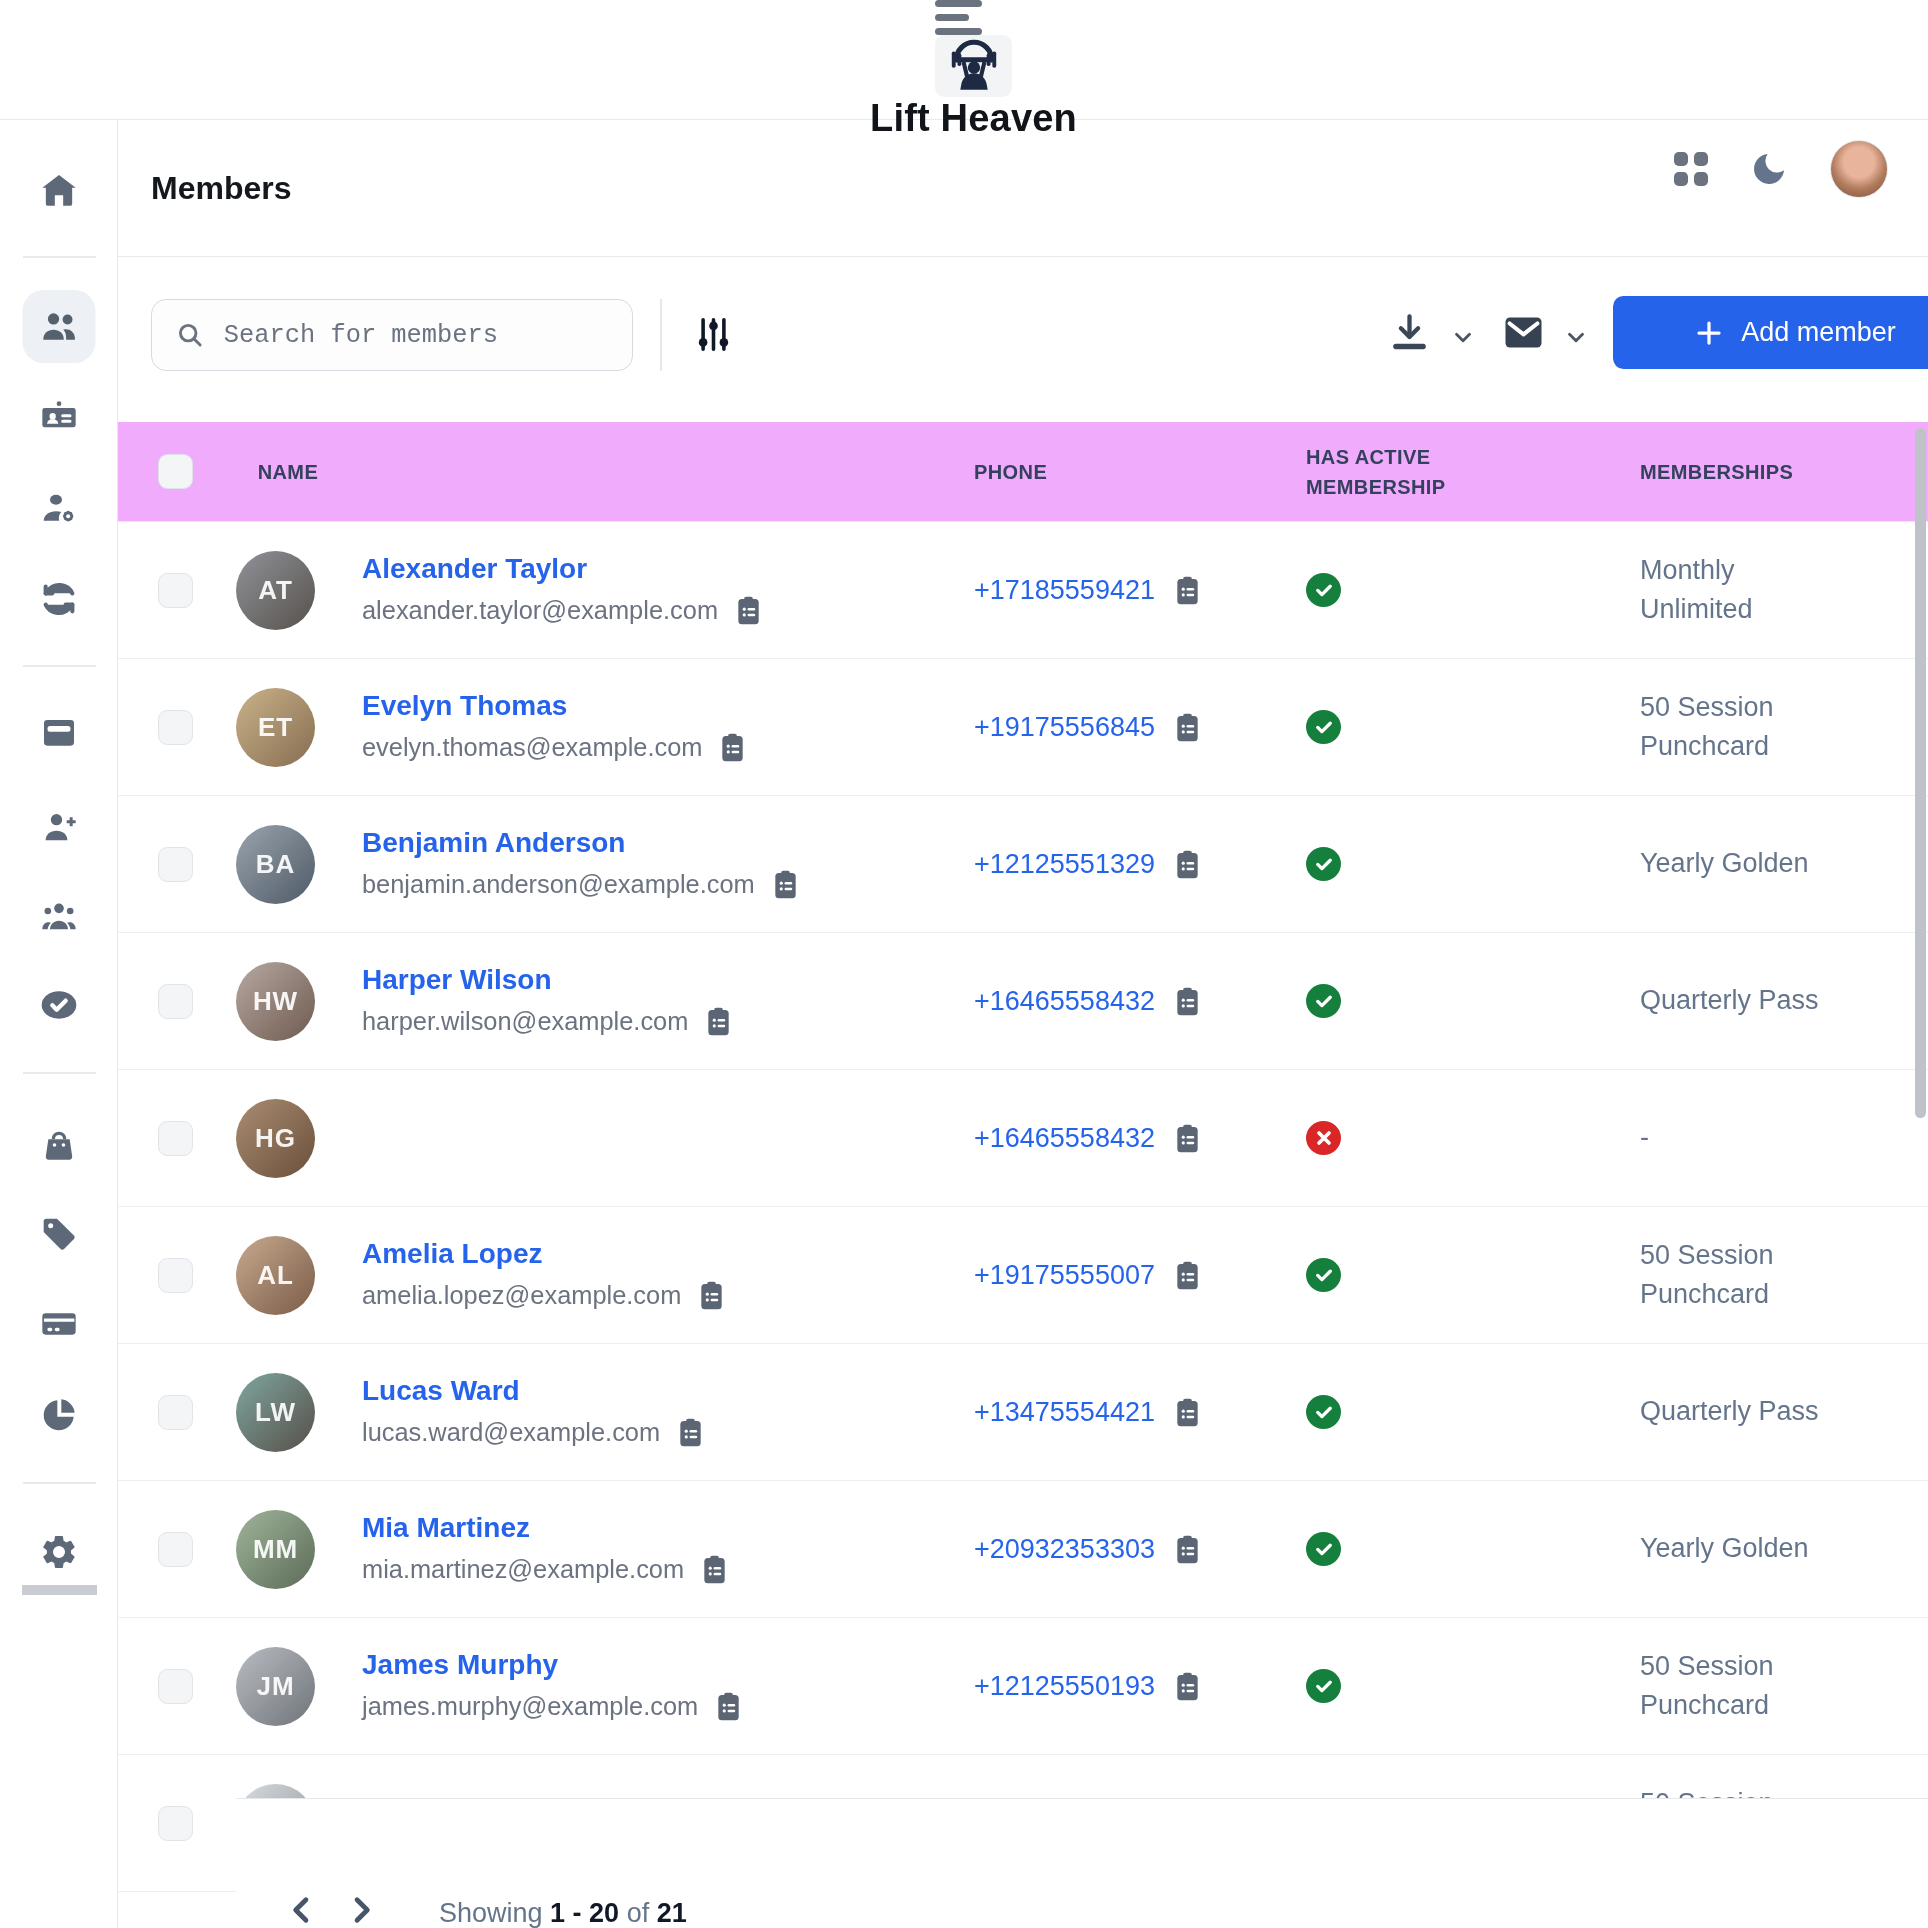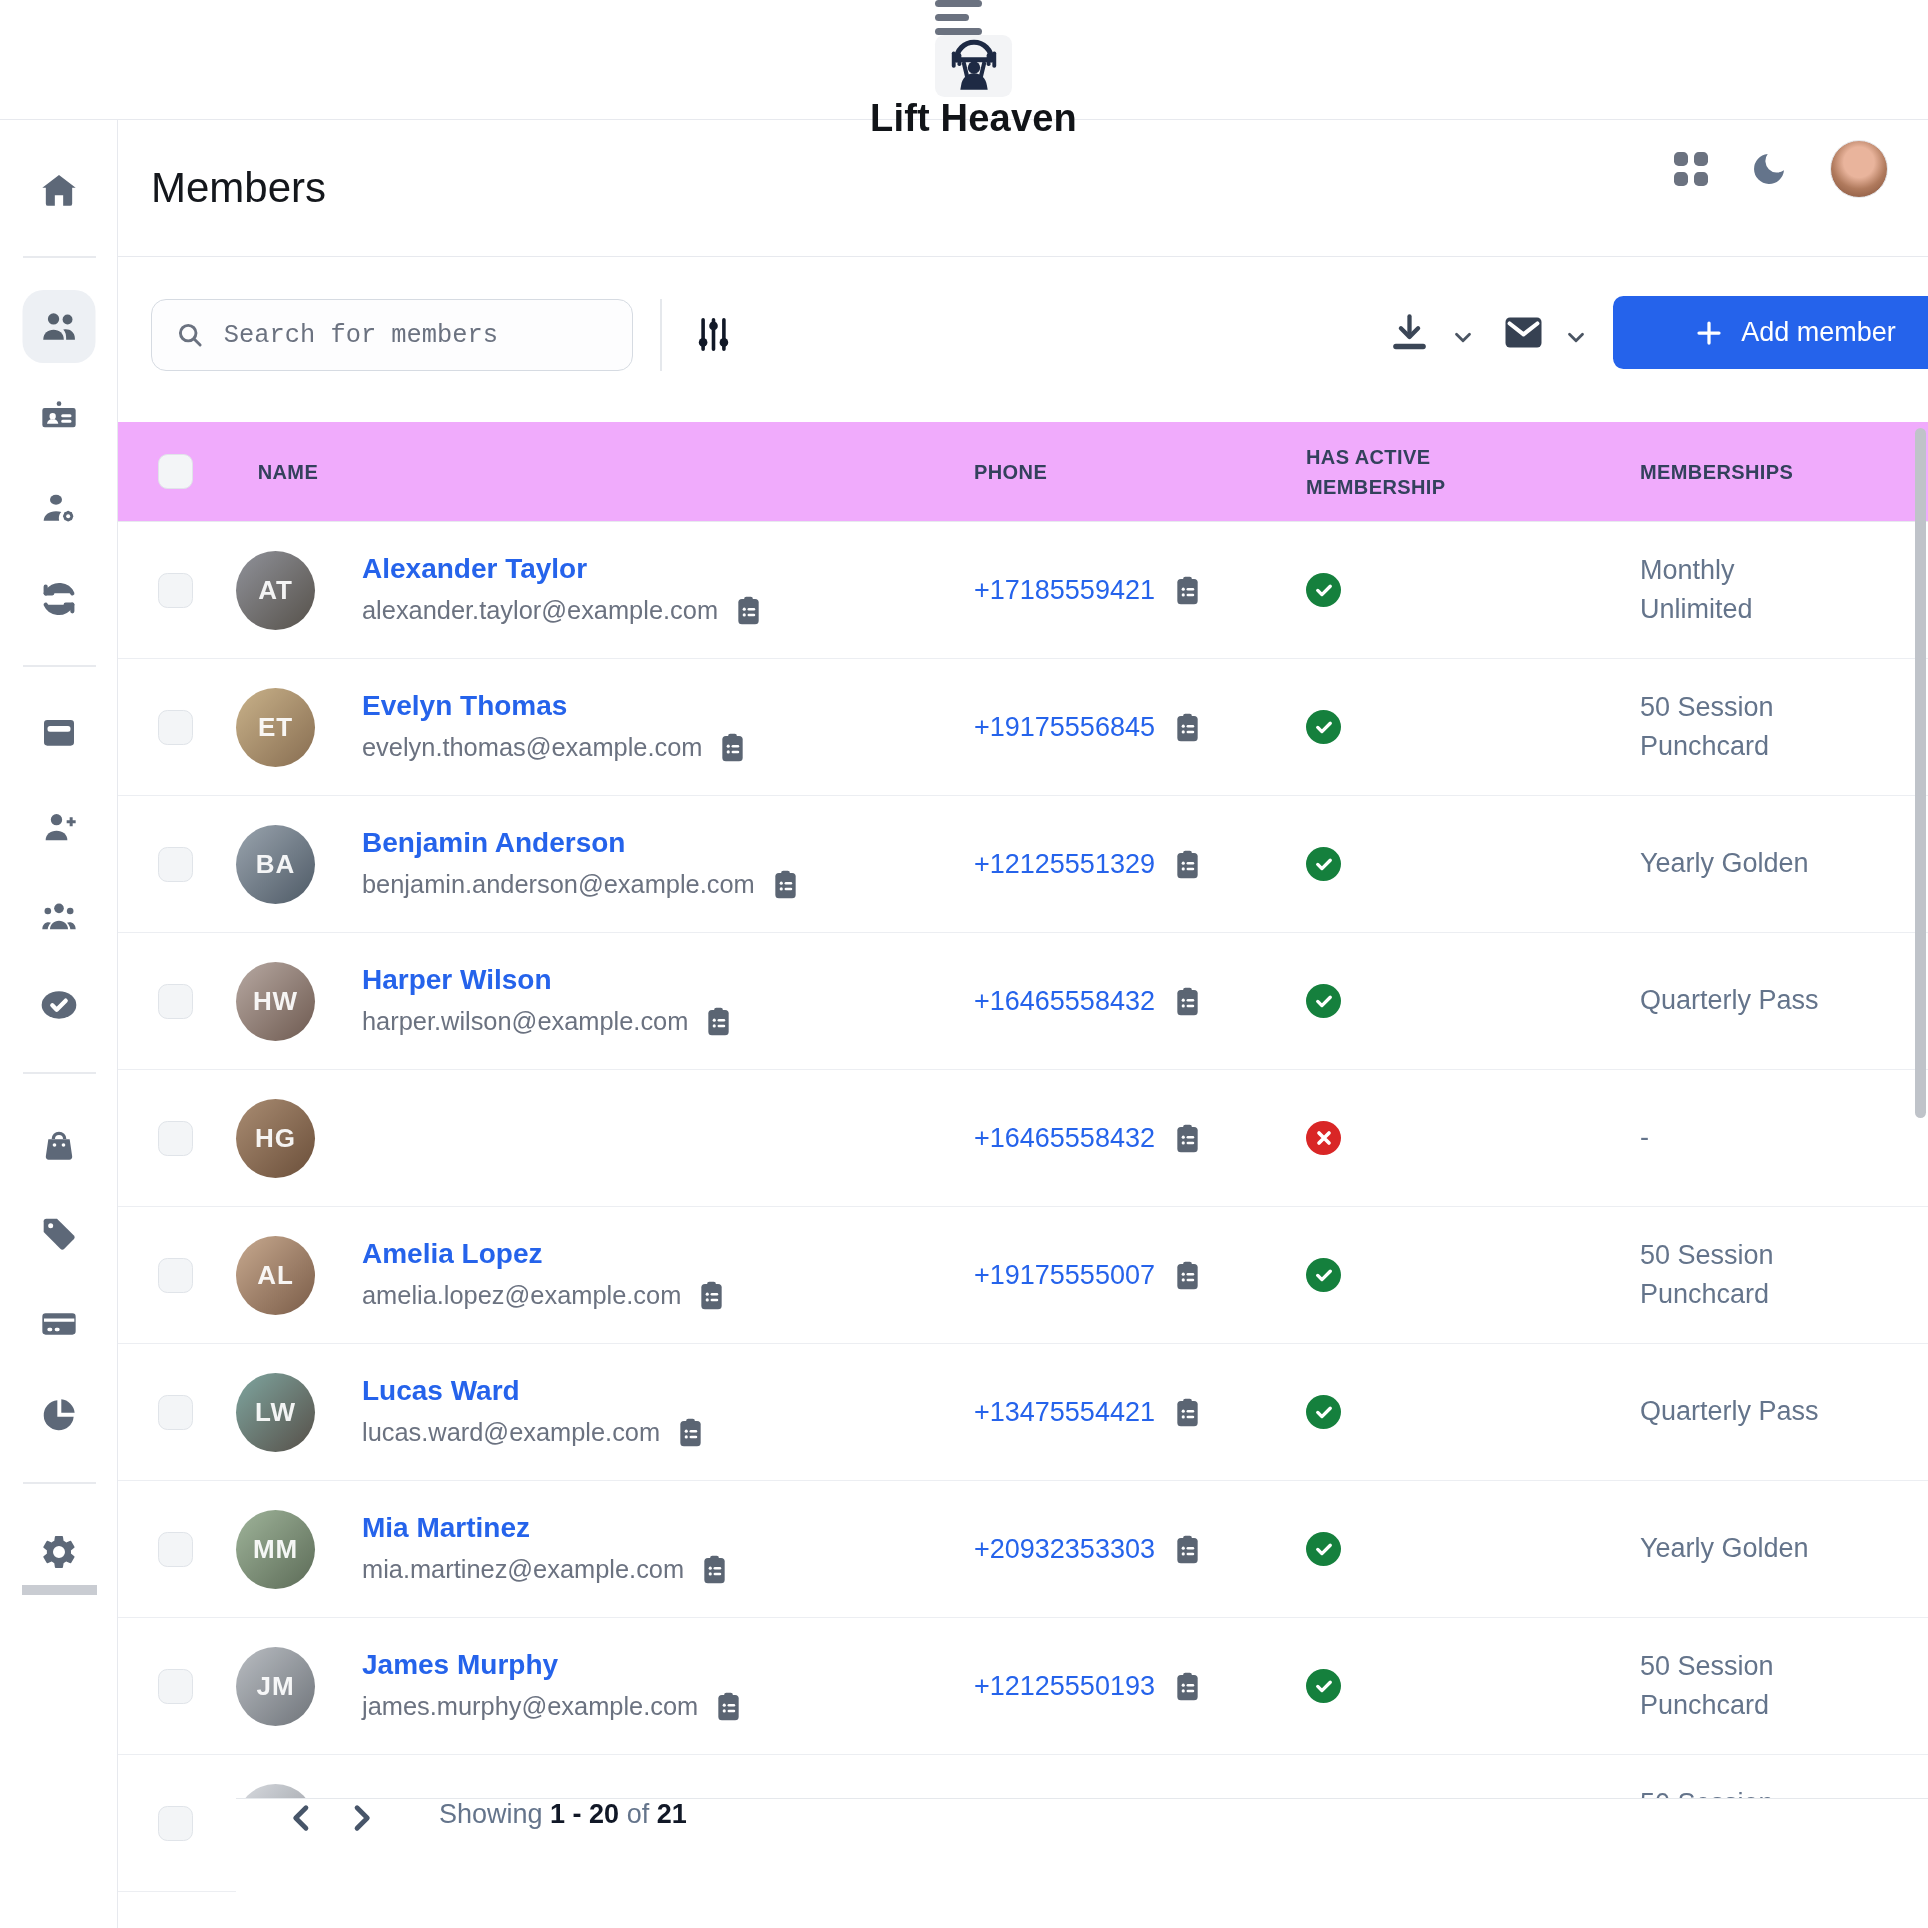--- a/index.html
+++ b/index.html
@@ -31,21 +31,21 @@
   .side-item svg { width:40px; height:40px; fill:#5d6878; }
   .side-active { position:absolute; left:50%; transform:translateX(-50%); width:73px; height:73px;
     background:#edf0f4; border-radius:21px; display:flex; align-items:center; justify-content:center; cursor:pointer; }
   .side-active svg { width:41px; height:41px; fill:#56616e; }
   .side-div { position:absolute; left:22.6px; width:73px; height:1.9px; background:#e8eaee; }
   .side-bar-indicator { position:absolute; left:21.7px; width:75px; height:10.4px; background:#c9ccd2; }
 
   
   .main { margin-left:118px; position:relative; height:1809px; }
   .title-block { height:137px; display:flex; align-items:center; padding-left:33px; border-bottom:1.9px solid #e7e9ee; }
-  .page-title { font-size:42px; font-weight:400; color:#14171c; }
+  .page-title { font-size:32px; font-weight:700; color:#14171c; }
 
   .toolbar { position:relative; height:165px; }
   .search-box { position:absolute; left:33px; top:42px; width:482px; height:72px; border:1.9px solid #d6dbe2;
     border-radius:15px; background:#fdfdfe; display:flex; align-items:center; padding:0 22.6px; gap:19px; }
   .search-box input { border:none; outline:none; background:transparent; font-size:25.4px; color:#374151; width:100%;
     font-family:Liberation Mono, monospace; }
   .search-box input::placeholder { color:#6b7280; }
   .toolbar-vdiv { position:absolute; left:542px; top:42px; height:72px; width:1.9px; background:#e5e8ec; }
   .filter-btn { position:absolute; left:574px; top:56px; width:43px; height:43px; cursor:pointer; }
   .tool-right { position:absolute; top:0; height:165px; right:0; left:1262px; }
@@ -78,21 +78,21 @@
   .badge { width:35px; height:34px; border-radius:50%; display:none; align-items:center; justify-content:center; }
   .badge svg { width:20px; height:20px; display:none; }
   .badge.ok { display:flex; background:#15803d; }
   .badge.ok .check { display:block; }
   .badge.no { display:flex; background:#d92626; }
   .badge.no .cross { display:block; }
   .membership-cell { font-size:27px; color:#64748b; line-height:1.45; padding-right:80px; }
 
   
   .footer { position:absolute; left:118px; right:0; bottom:0; height:131px; background:#fff;
-    border-top:1.9px solid #e5e8ec; display:flex; align-items:flex-start; padding-left:47px; z-index:20; }
+    border-top:1.9px solid #e5e8ec; display:flex; align-items:flex-end; padding-left:47px; z-index:20; }
   .pag-chevron { width:38px; height:38px; cursor:pointer; margin-right:21px; }
   .pag-text { margin-left:38px; font-size:27px; color:#64748b; }
   .pag-text b { color:#111827; font-weight:700; }
 
   .vscroll-thumb { position:absolute; right:1.9px; top:428px; width:11.3px; height:690px; border-radius:5.6px;
     background:#bfc3c9; z-index:40; cursor:grab; }
 
   .stack { display:flex; flex-direction:column; }
 </style>
 </head>

